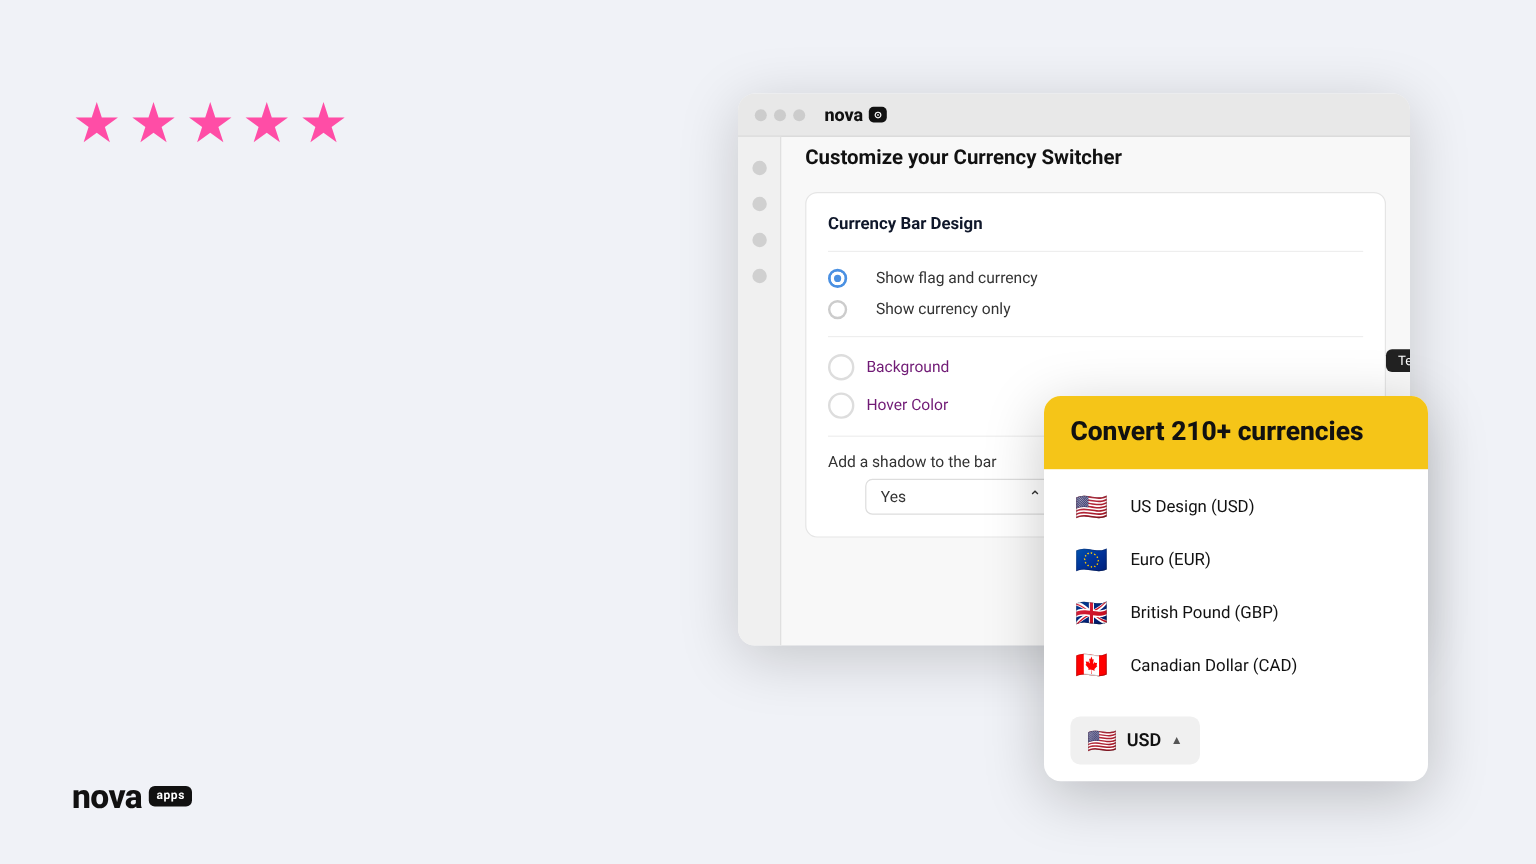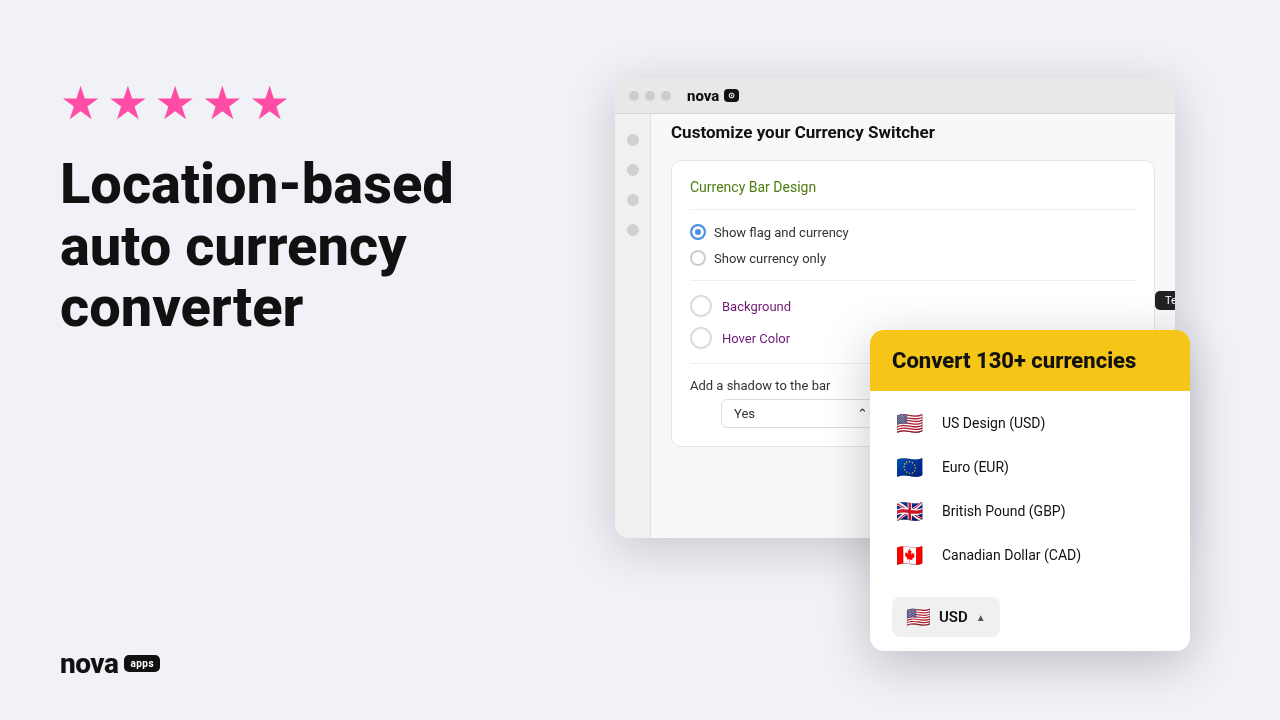--- a/index.html
+++ b/index.html
@@ -163,41 +163,41 @@
 
     .card {
       background: #fff;
       border: 1px solid #e5e5e5;
       border-radius: 10px;
       padding: 18px;
     }
 
     .card-title {
       font-size: 14px;
-      font-weight: 400;
-      color: #4d7c0f;
+      font-weight: 700;
+      color: #0f172a;
       margin-bottom: 4px;
     }
 
     .card-subtitle {
       font-size: 12px;
       color: #888;
       margin-bottom: 16px;
     }
 
     .card-divider {
       border: none;
       border-top: 1px solid #eee;
       margin: 14px 0;
     }
 
     .radio-row {
       display: flex;
       align-items: center;
-      gap: 8px;
+      gap: 24px;
       margin-bottom: 10px;
     }
 
     .radio-circle {
       width: 16px;
       height: 16px;
       border-radius: 50%;
       border: 2px solid #ccc;
       background: #fff;
       flex-shrink: 0;
@@ -356,25 +356,20 @@
 <body>
 
 <div class="left-section">
   <div class="stars-row">
     <span class="star">★</span>
     <span class="star">★</span>
     <span class="star">★</span>
     <span class="star">★</span>
     <span class="star">★</span>
   </div>
-  <div class="headline">
-    <span>Location-based</span><br>
-    <span>auto currency</span><br>
-    <span>converter</span>
-  </div>
 </div>
 
 <div class="nova-logo-bottom">
   <span class="nova-logo-text">nova</span>
   <span class="nova-badge">apps</span>
 </div>
 
 <div class="browser-window">
   <div class="browser-toolbar">
     <div class="browser-dots">
@@ -429,21 +424,21 @@
           <span>Yes</span>
           <span>⌃</span>
         </div>
       </div>
     </div>
   </div>
 </div>
 
 <div class="currency-popup">
   <div class="currency-popup-header">
-    <div class="currency-popup-title">Convert 130+ currencies</div>
+    <div class="currency-popup-title">Convert 210+ currencies</div>
   </div>
   <div class="currency-list">
     <div class="currency-item">
       <div class="currency-flag">🇺🇸</div>
       <span class="currency-name">US Design (USD)</span>
     </div>
     <div class="currency-item">
       <div class="currency-flag">🇪🇺</div>
       <span class="currency-name">Euro (EUR)</span>
     </div>

